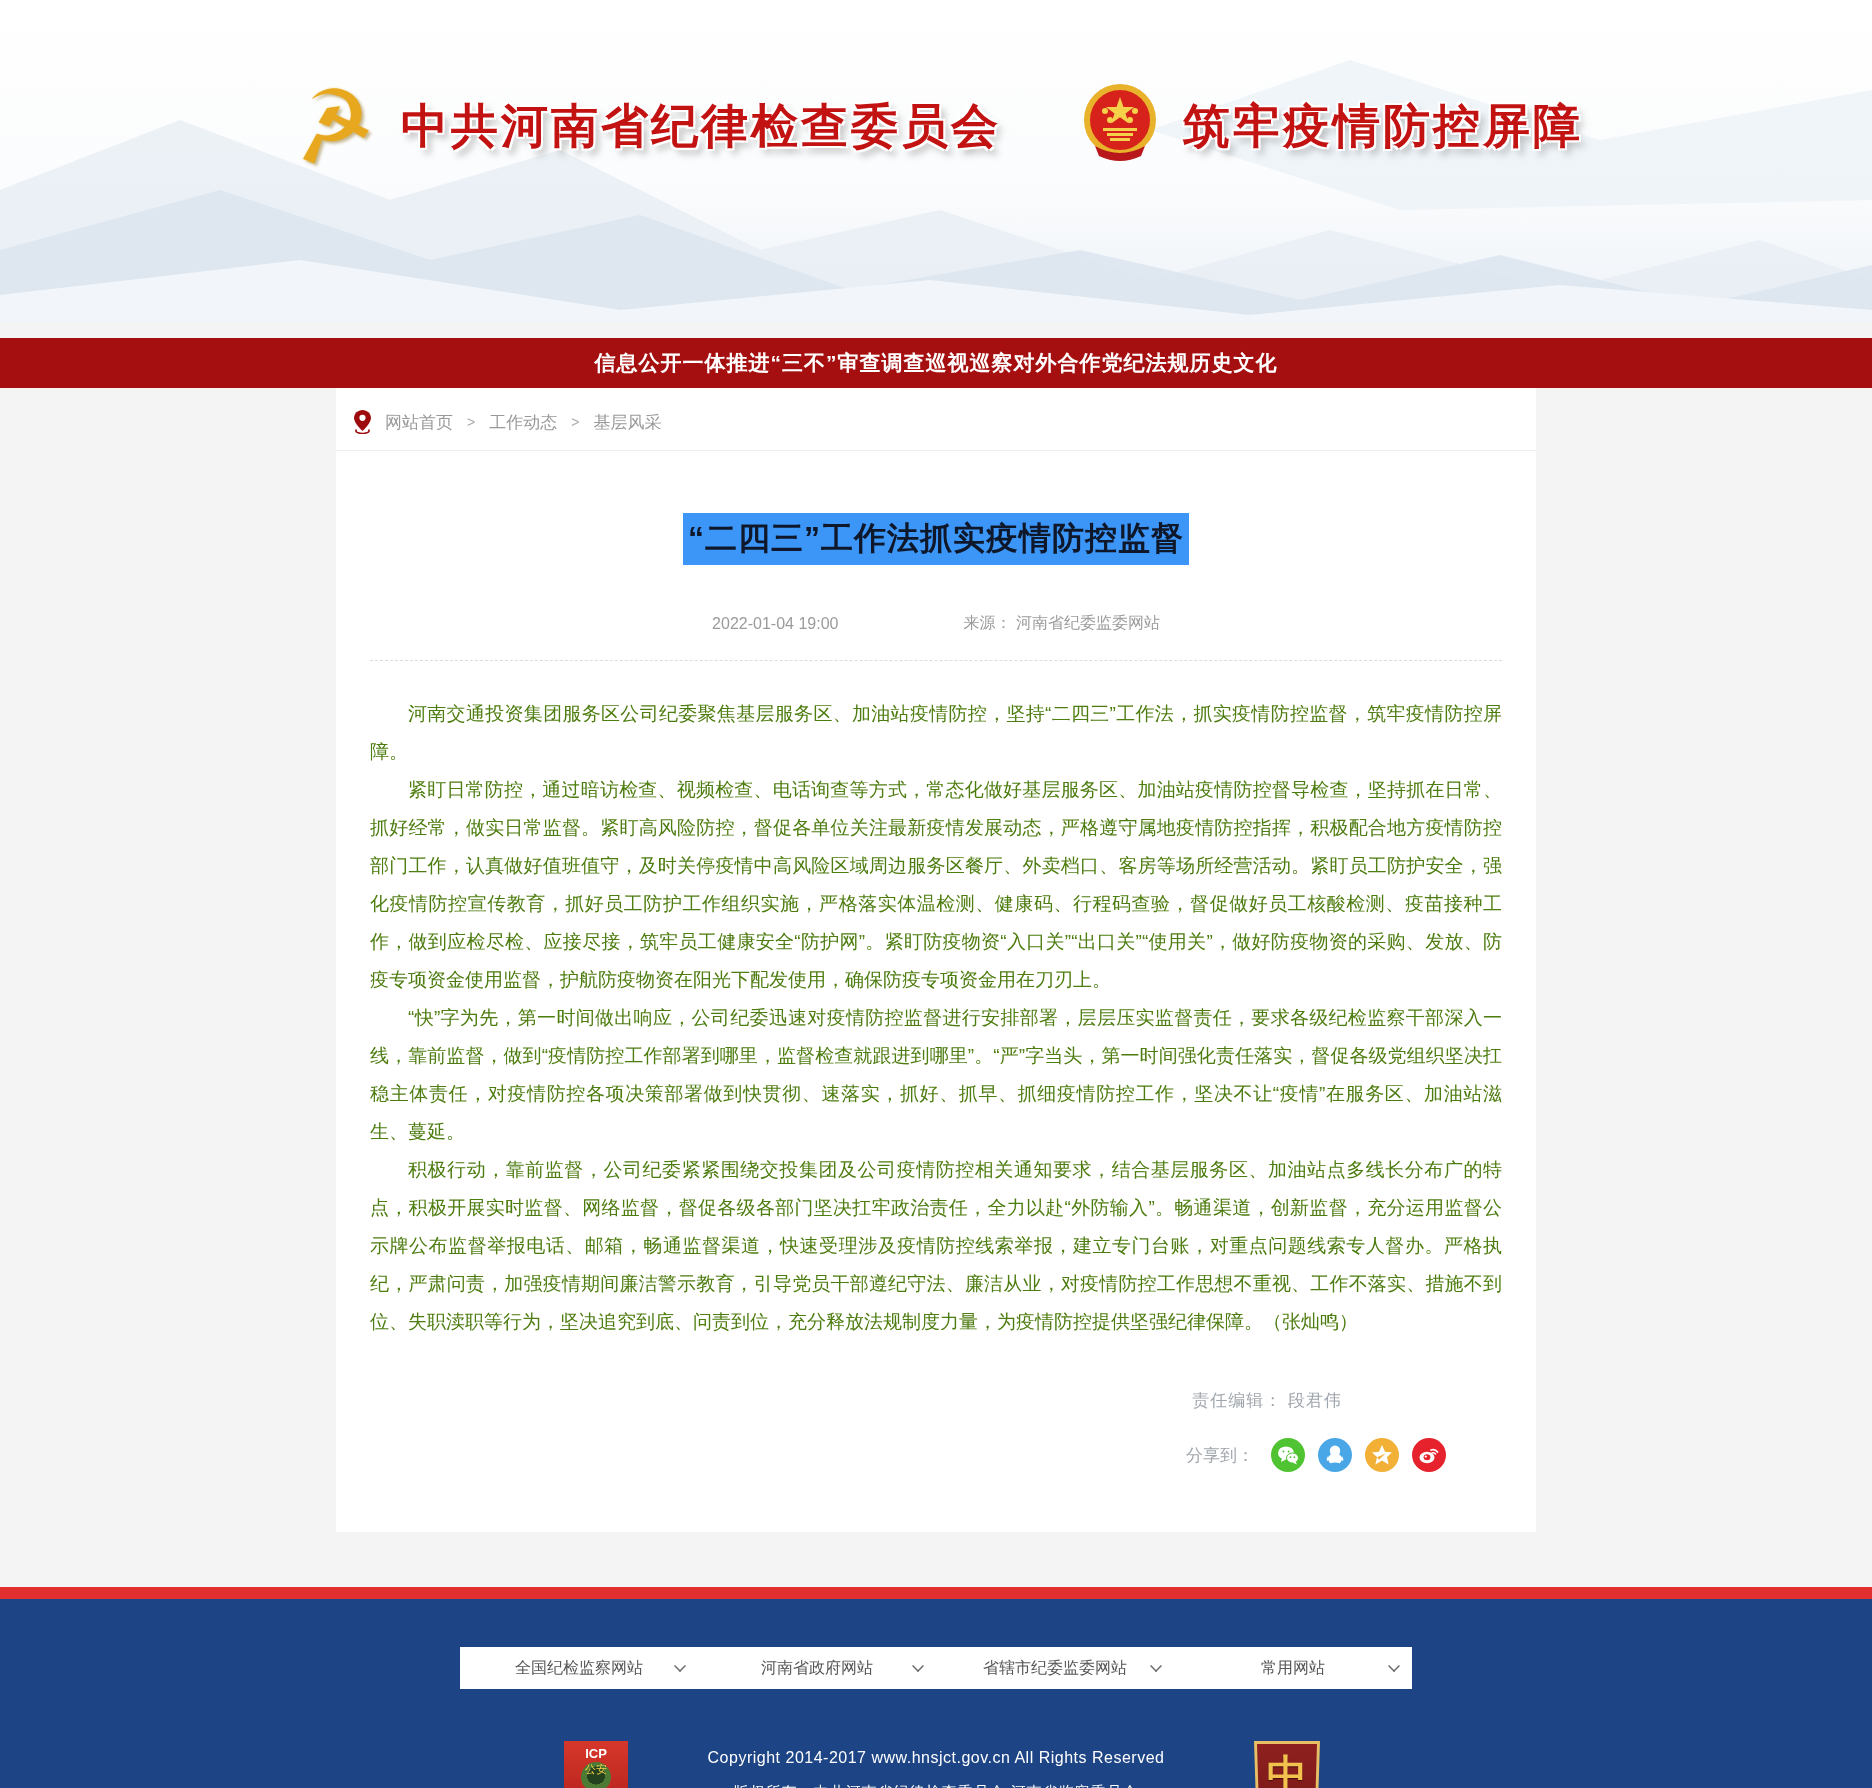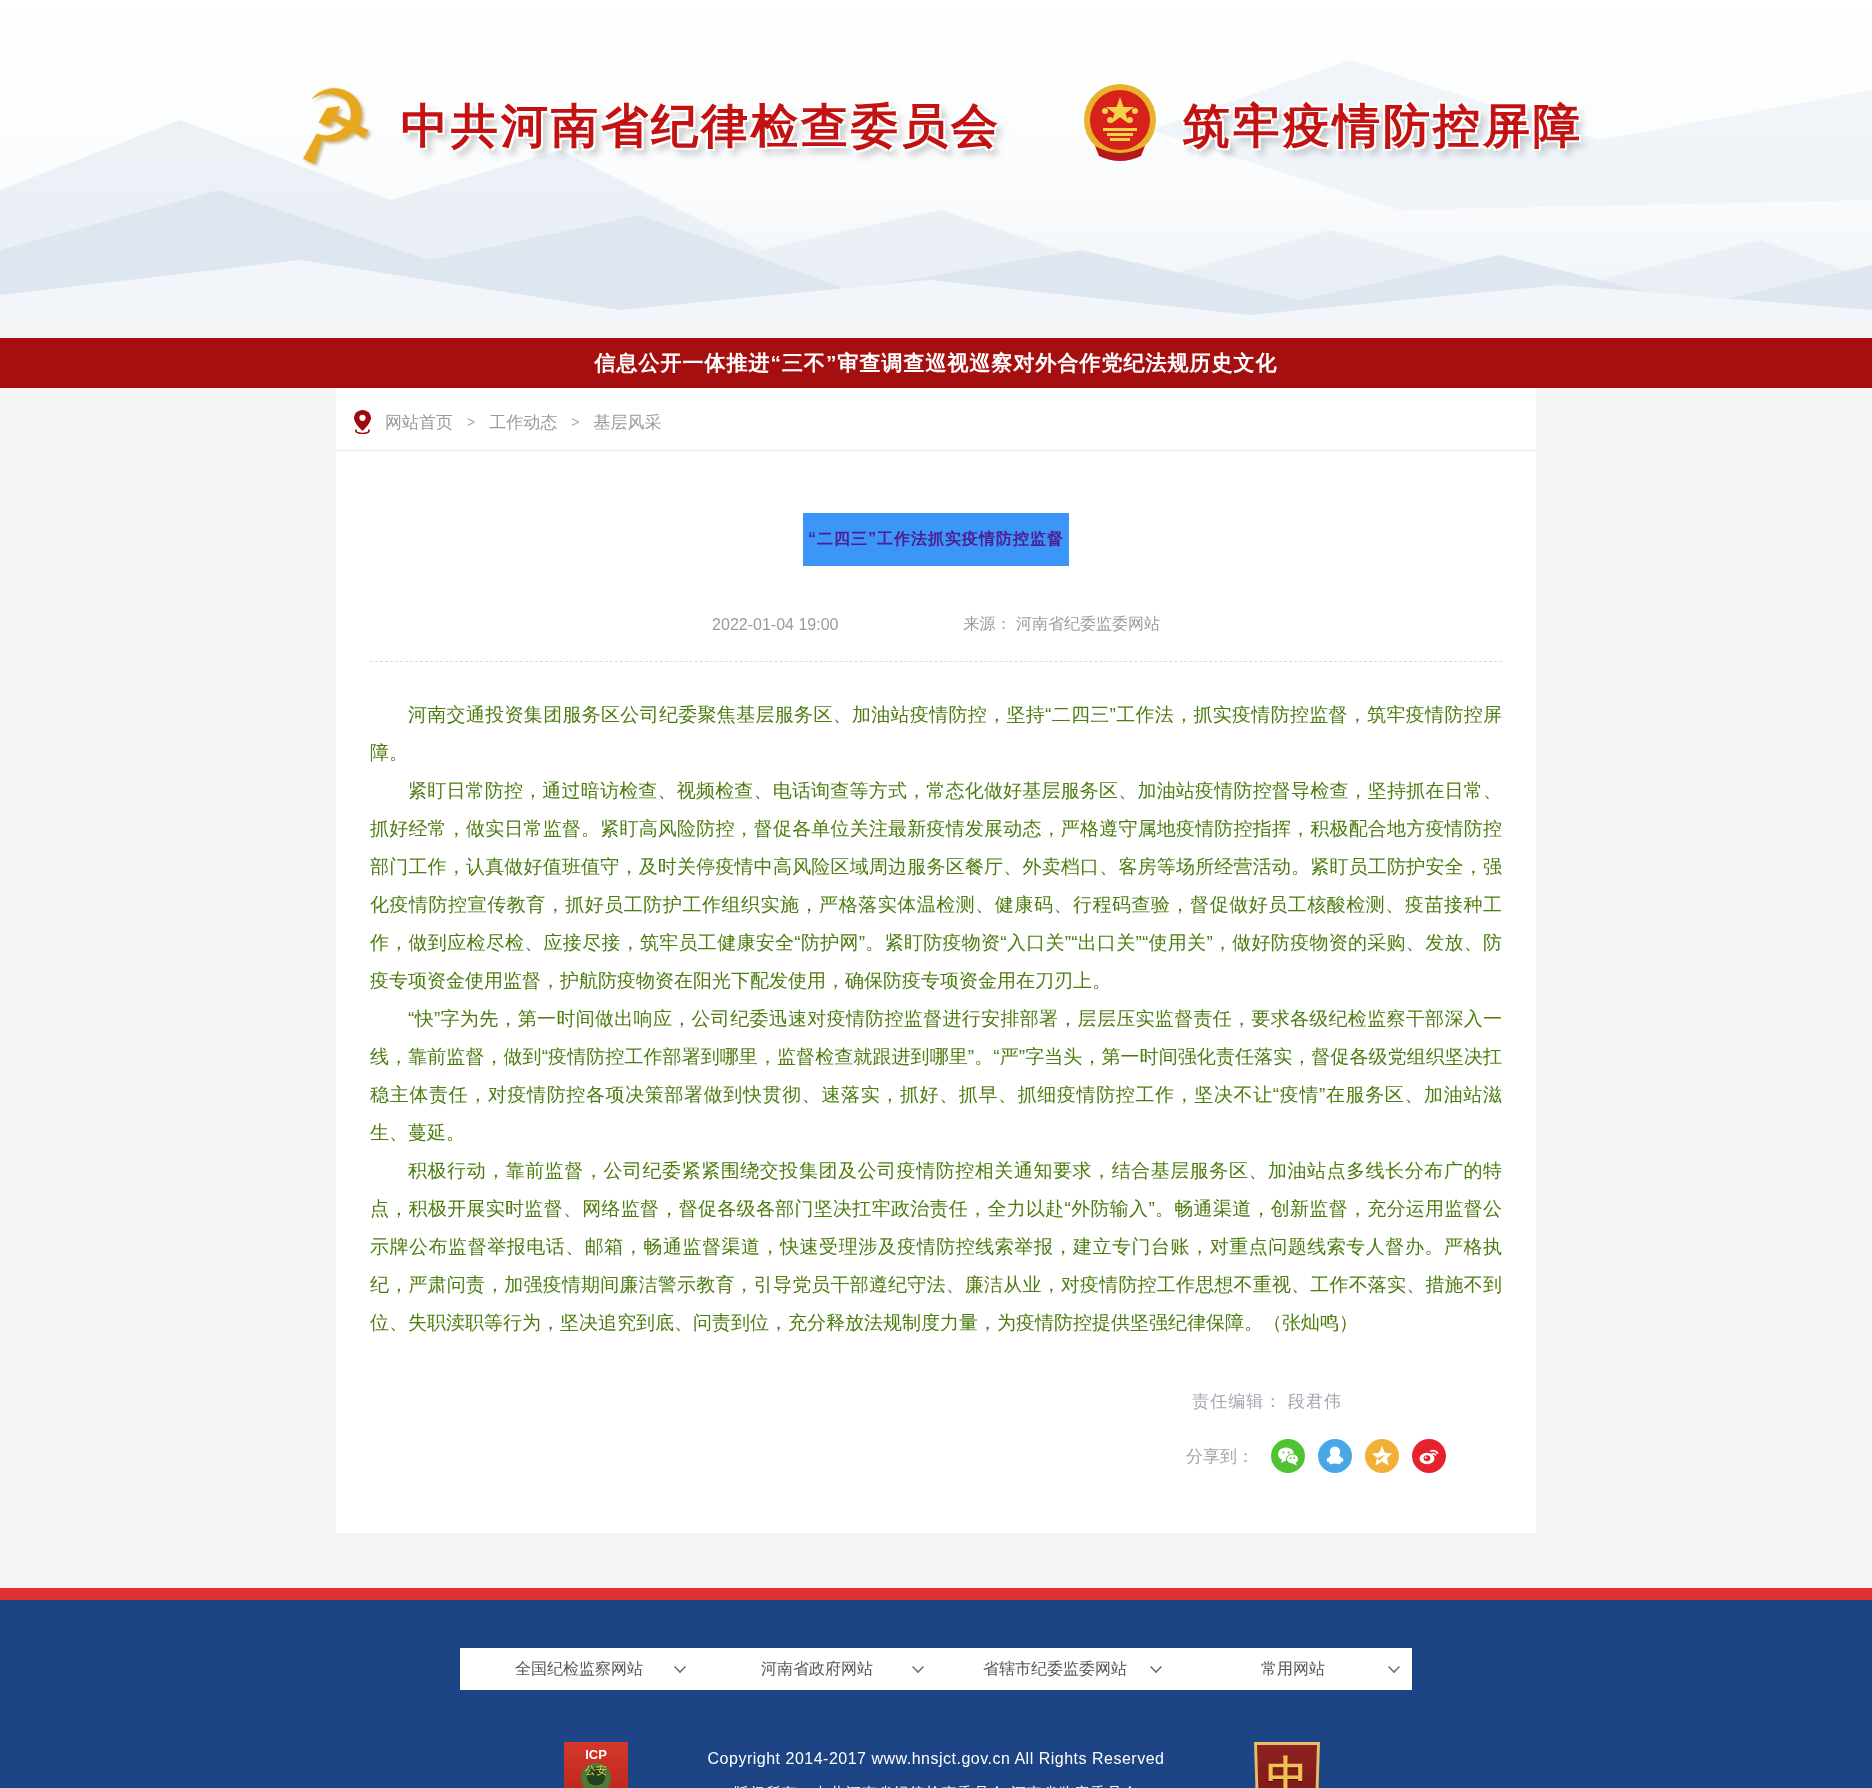--- a/index.html
+++ b/index.html
@@ -48,22 +48,22 @@
     display:flex; align-items:center; gap:14px;
     padding:22px 12px 16px 18px; border-bottom:1px solid #ececec;
     font-size:17px; color:#999;
   }
   .breadcrumb .sep { color:#aaa; font-size:14px; }
   .crumb { color:#999; text-decoration:none; cursor:pointer; }
   .pin-icon { width:17px; height:24px; flex:0 0 auto; }
   .article { padding:0 34px; }
   .article-title { text-align:center; margin-top:62px; }
   .article-title .hl {
-    display:inline-block; background:#3b96f7; color:#4c1d95;
-    font-size:16px; font-weight:bold; letter-spacing:1px; padding:16px 5px;
+    display:inline-block; background:#3b96f7; color:#0f172a;
+    font-size:32px; font-weight:bold; letter-spacing:1px; padding:4px 5px;
   }
   .meta-row {
     display:flex; justify-content:center; align-items:center; gap:125px;
     margin-top:48px; font-size:16px; color:#9b9b9b;
     padding-bottom:26px; border-bottom:1px dashed #dcdcdc;
   }
   .content { margin-top:34px; }
   .content p {
     font-size:19px; line-height:38px; color:#4d7c0f;
     text-align:justify; text-indent:2em; margin:0;

